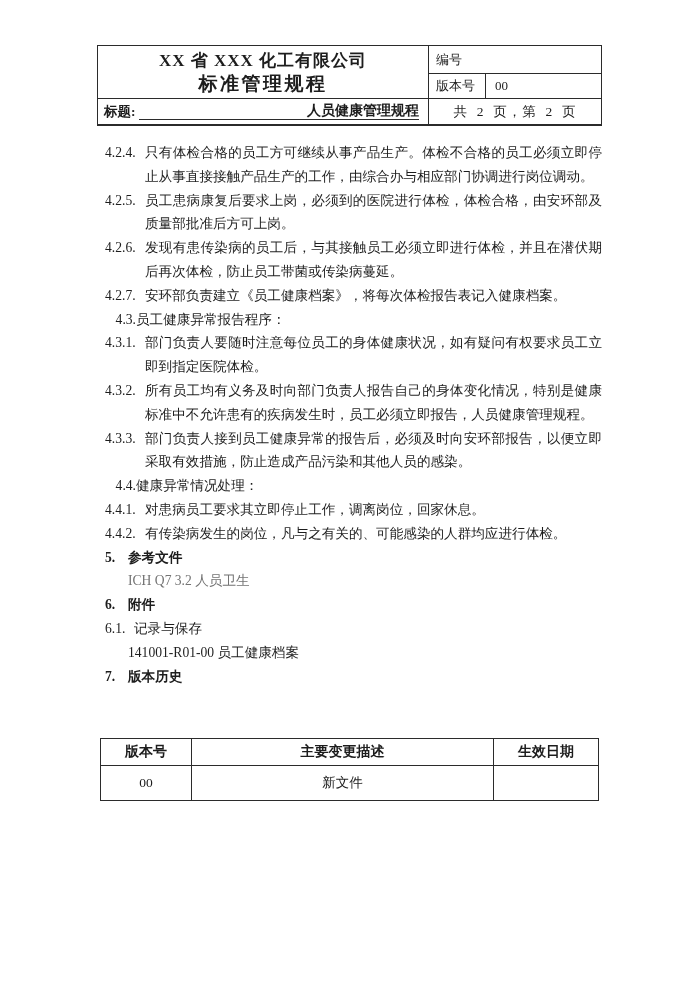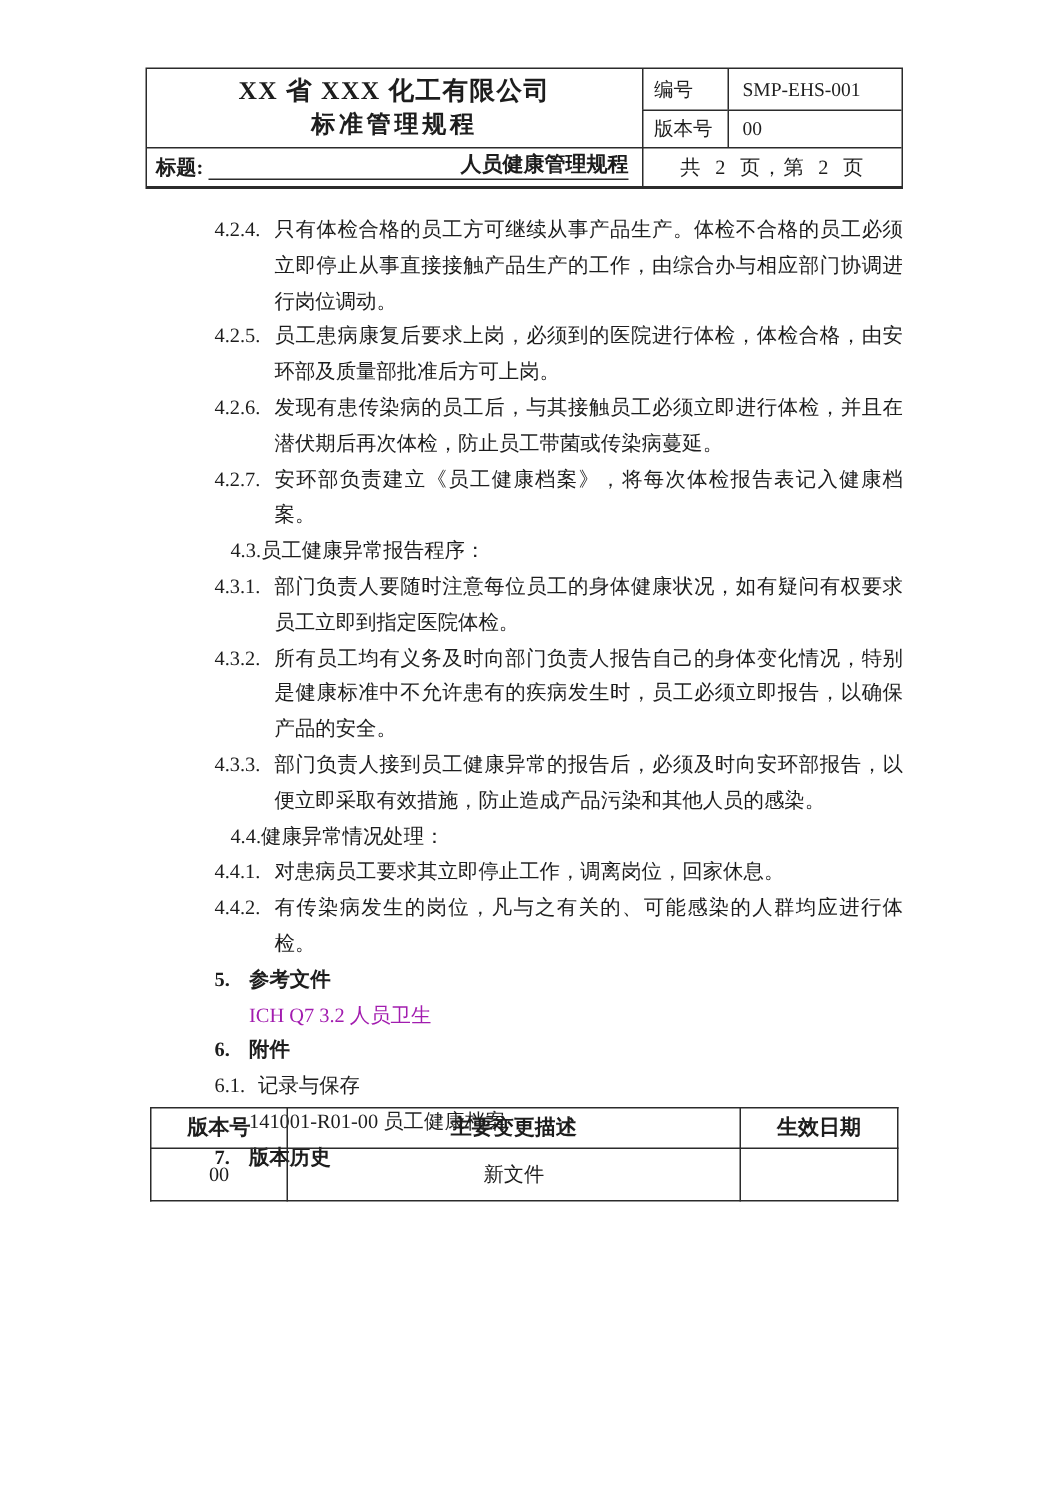--- a/index.html
+++ b/index.html
@@ -9,32 +9,32 @@
   }
   
   .doc-header{
     position:absolute;left:97px;top:45px;width:505px;box-sizing:border-box;
     border:1.6px solid var(--border,#2b2b2b);border-bottom-width:2.6px;
     display:grid;grid-template-columns:330px 57px 1fr;grid-template-rows:27px 25px 26px;
     background:#fff;
   }
   .h-company{grid-column:1;grid-row:1/3;display:flex;flex-direction:column;align-items:center;justify-content:center;}
   .company-name{font-weight:bold;font-size:17px;letter-spacing:1px;line-height:24px;}
-  .doc-type{font-weight:bold;font-size:16px;letter-spacing:2.5px;line-height:22px;}
+  .doc-type{font-weight:bold;font-size:19px;letter-spacing:2.5px;line-height:22px;}
   .h-no-label{grid-column:2;grid-row:1;border-left:1px solid var(--border);display:flex;align-items:center;padding-left:7px;font-size:13px;}
   .h-no-value{grid-column:3;grid-row:1;border-left:1px solid var(--border);display:flex;align-items:center;padding-left:9px;font-size:13px;}
   .h-ver-label{grid-column:2;grid-row:2;border-left:1px solid var(--border);border-top:1px solid var(--border);display:flex;align-items:center;padding-left:7px;font-size:13px;}
   .h-ver-value{grid-column:3;grid-row:2;border-left:1px solid var(--border);border-top:1px solid var(--border);display:flex;align-items:center;padding-left:9px;font-size:13px;}
   .h-title-row{grid-column:1;grid-row:3;border-top:1.6px solid var(--border);display:flex;align-items:stretch;padding:0 9px 0 6px;}
   .title-label{font-weight:bold;font-size:13.5px;align-self:center;}
   .title-line{flex:1;margin-left:3px;border-bottom:1px solid var(--border);text-align:right;font-weight:bold;font-size:14px;align-self:flex-end;margin-bottom:4px;line-height:17px;}
   .h-pages{grid-column:2/4;grid-row:3;border-left:1px solid var(--border);border-top:1.6px solid var(--border);display:flex;align-items:center;justify-content:center;font-size:13.5px;white-space:pre;letter-spacing:1px;}
   
   .doc-body{position:absolute;left:105px;top:141px;width:497px;font-size:13.6px;line-height:23.8px;}
-  .item{display:flex;margin-left:38px;}
+  .item{display:flex;}
   .num{white-space:pre;flex:0 0 auto;}
   .l3 .num{width:40px;}
   .l2 .num{width:31px;text-align:right;}
   .sub .num{width:29px;}
   .h1{font-weight:bold;}
   .h1 .num{width:23px;}
   .plain{padding-left:23px;}
   .txt{flex:1;text-align:justify;}
   .l2 .txt,.sub .txt,.h1 .txt,.plain .txt{text-align:left;}
   .red-text{color:var(--accent_red,#c03a2e);}
@@ -52,21 +52,20 @@
 <body>
 
 <div class="page">
 
   <div class="doc-header">
     <div class="h-company">
       <div class="company-name">XX 省 XXX 化工有限公司</div>
       <div class="doc-type">标准管理规程</div>
     </div>
     <div class="h-no-label">编号</div>
-    <div class="h-no-value">SMP-EHS-001</div>
     <div class="h-ver-label">版本号</div>
     <div class="h-ver-value">00</div>
     <div class="h-title-row">
       <span class="title-label">标题:</span>
       <span class="title-line">人员健康管理规程</span>
     </div>
     <div class="h-pages">共  2  页，第  2  页</div>
   </div>
 
   <div class="doc-body">
@@ -89,21 +88,21 @@
       <div class="item l2">
         <span class="num">4.3.</span>
         <div class="txt">员工健康异常报告程序：</div>
       </div>
       <div class="item l3">
         <span class="num">4.3.1.</span>
         <div class="txt">部门负责人要随时注意每位员工的身体健康状况，如有疑问有权要求员工立即到指定医院体检。</div>
       </div>
       <div class="item l3">
         <span class="num">4.3.2.</span>
-        <div class="txt">所有员工均有义务及时向部门负责人报告自己的身体变化情况，特别是健康标准中不允许患有的疾病发生时，员工必须立即报告，以确保产品的安全。</div>
+        <div class="txt">所有员工均有义务及时向部门负责人报告自己的身体变化情况，特别是健康标准中不允许患有的疾病发生时，员工必须立即报告，人员健康管理规程。</div>
       </div>
       <div class="item l3">
         <span class="num">4.3.3.</span>
         <div class="txt">部门负责人接到员工健康异常的报告后，必须及时向安环部报告，以便立即采取有效措施，防止造成产品污染和其他人员的感染。</div>
       </div>
       <div class="item l2">
         <span class="num">4.4.</span>
         <div class="txt">健康异常情况处理：</div>
       </div>
       <div class="item l3">
@@ -112,21 +111,21 @@
       </div>
       <div class="item l3">
         <span class="num">4.4.2.</span>
         <div class="txt">有传染病发生的岗位，凡与之有关的、可能感染的人群均应进行体检。</div>
       </div>
       <div class="item h1">
         <span class="num">5.</span>
         <div class="txt">参考文件</div>
       </div>
       <div class="item plain">
-        <div class="txt red-text" style="color: #a21caf;">ICH Q7 3.2 人员卫生</div>
+        <div class="txt red-text" style="color: #737373;">ICH Q7 3.2 人员卫生</div>
       </div>
       <div class="item h1">
         <span class="num">6.</span>
         <div class="txt">附件</div>
       </div>
       <div class="item sub">
         <span class="num">6.1.</span>
         <div class="txt">记录与保存</div>
       </div>
       <div class="item plain">

